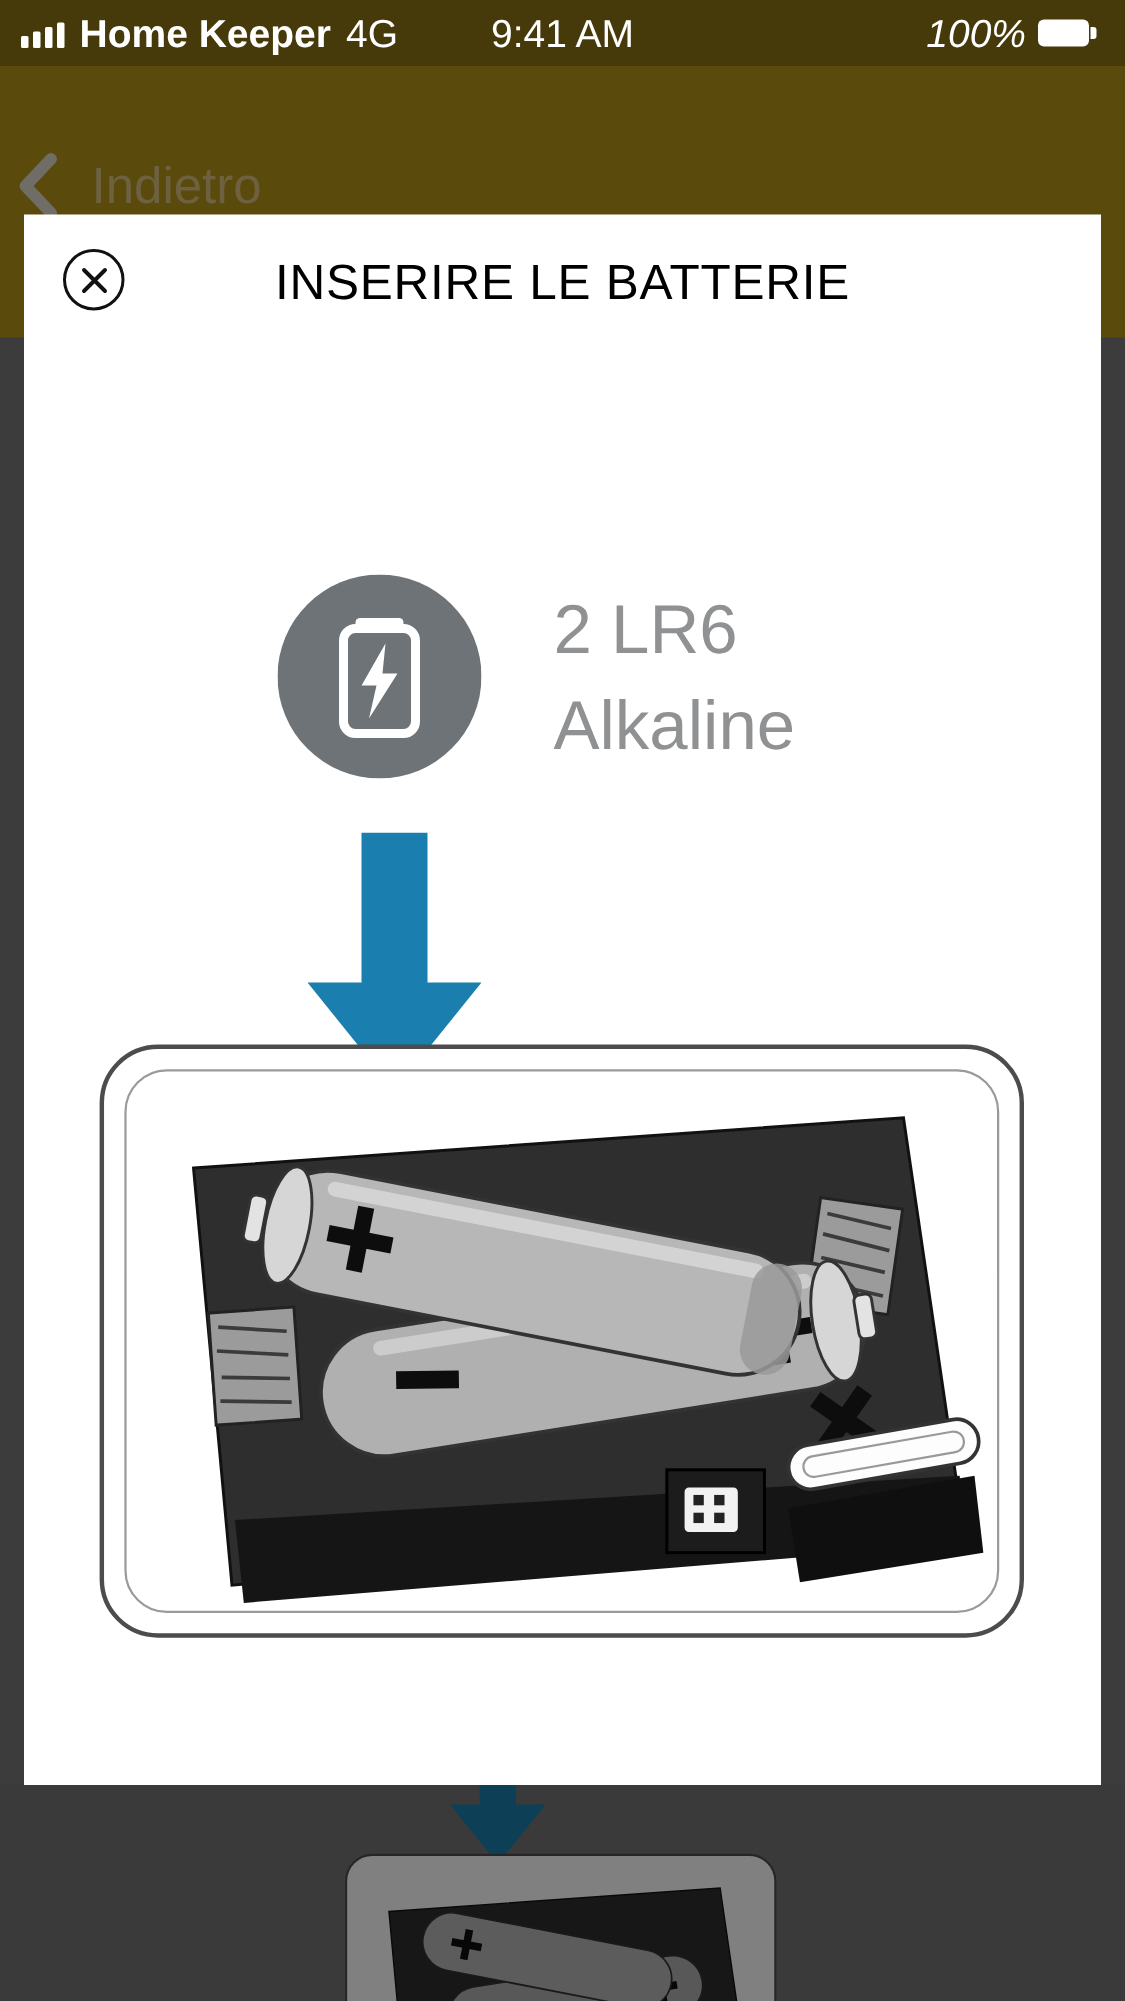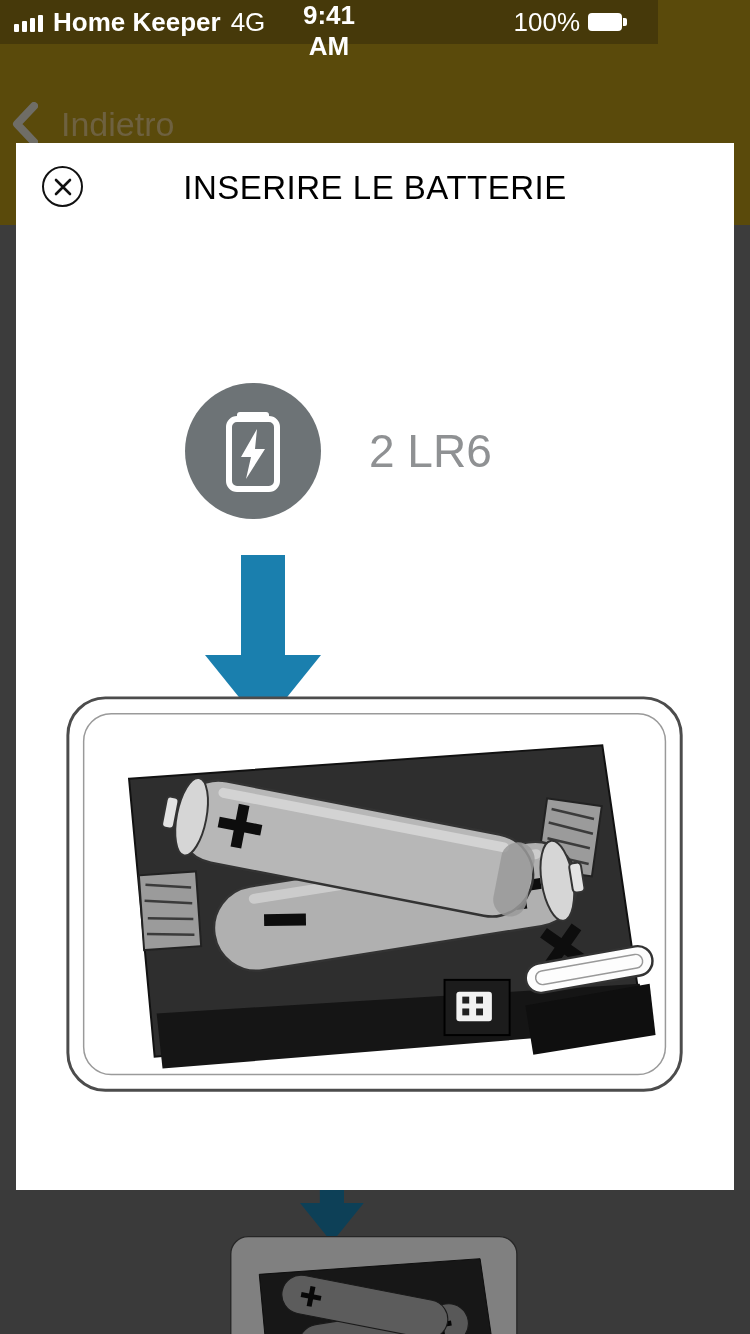--- a/index.html
+++ b/index.html
@@ -7,27 +7,27 @@
   .phone {
     position:relative; width:750px; height:1334px; margin:0 auto;
     background:#3c3c3c; overflow:hidden;
   }
 
   
   .header-bg { position:absolute; top:0; left:0; width:750px; height:225px; background:#5a4a0b; }
 
   
   .status-bar {
-    position:absolute; top:0; left:0; width:658px; height:44px;
-    background:#46390a; color:#fff; display:flex; 
+    position:absolute; top:0; left:0; width:750px; height:44px;
+    background:#46390a; color:#fff; display:flex; align-items:center;
     font-size:26px;
   }
   .sb-left { display:flex; align-items:center; gap:10px; padding-left:14px; width:300px; }
-  .sb-center { flex:1; text-align:center; font-weight:bold; }
-  .sb-right { display:flex; align-items:center; justify-content:flex-end; gap:8px; width:300px; padding-right:30px; }
+  .sb-center { flex:1; text-align:center; font-weight:normal; }
+  .sb-right { display:flex; align-items:center; justify-content:flex-end; gap:8px; width:300px; padding-right:18px;font-style:italic; }
   .signal { display:flex; align-items:flex-end; gap:3px; height:20px; }
   .signal i { display:block; width:5px; background:#fff; border-radius:1px; }
   .signal i:nth-child(1){height:8px;} .signal i:nth-child(2){height:11px;}
   .signal i:nth-child(3){height:14px;} .signal i:nth-child(4){height:17px;}
   .carrier { font-weight:600; }
   .batt { position:relative; width:40px; height:18px; }
   .batt .body { position:absolute; left:0; top:0; width:34px; height:18px; background:#fff; border-radius:4px; }
   .batt .tip { position:absolute; left:35px; top:5px; width:4px; height:8px; background:#fff; border-radius:0 2px 2px 0; }
 
   
@@ -117,20 +117,21 @@
 
     <div class="batt-spec">
       <svg width="136" height="136" viewBox="0 0 136 136">
         <circle cx="68" cy="68" r="68" fill="#6d7376"></circle>
         <rect x="52" y="29" width="32" height="8" rx="3" fill="#fff"></rect>
         <rect x="44" y="36" width="48" height="70" rx="8" fill="none" stroke="#fff" stroke-width="6"></rect>
         <polygon points="72,46 56,74 66,74 61,96 80,66 70,66" fill="#fff"></polygon>
       </svg>
       <div class="spec-text">
         <div>2 LR6</div>
+        <div>Alkaline</div>
       </div>
     </div>
 
     <div class="down-arrow">
       <svg width="116" height="172" viewBox="0 0 116 172">
         <rect x="36" y="0" width="44" height="104" fill="#1a7fae"></rect>
         <polygon points="0,100 116,100 58,172" fill="#1a7fae"></polygon>
       </svg>
     </div>
 

